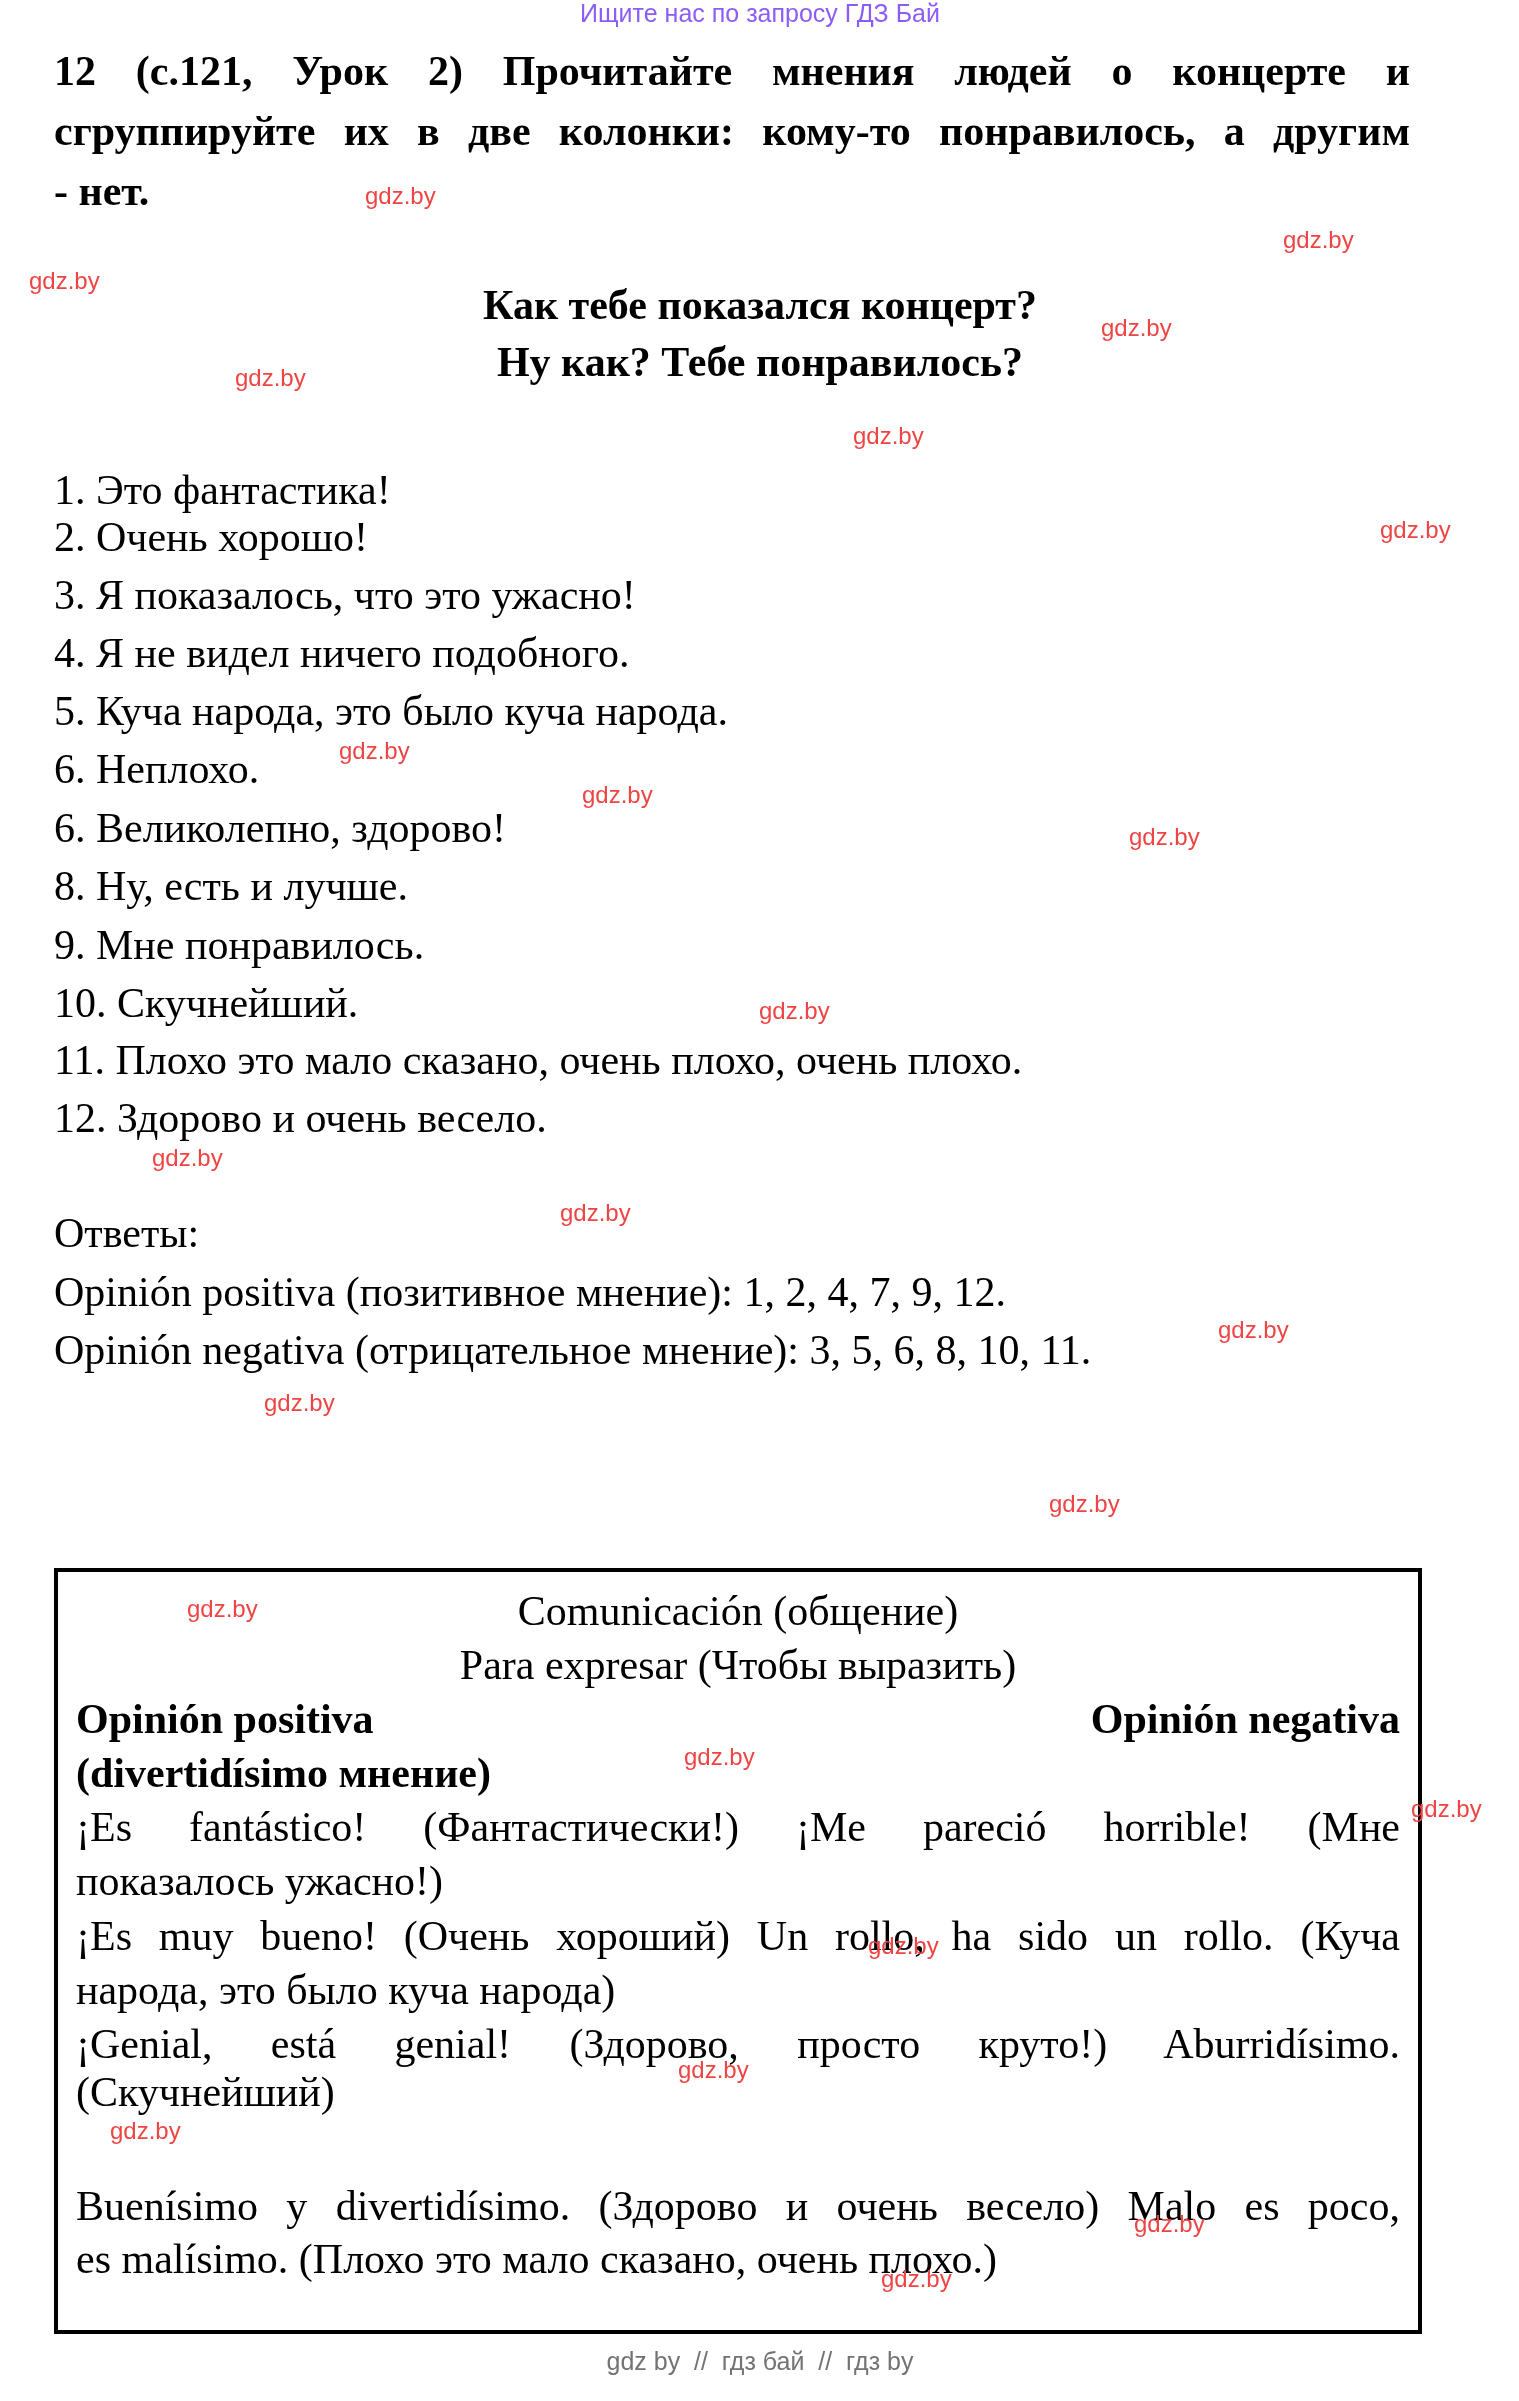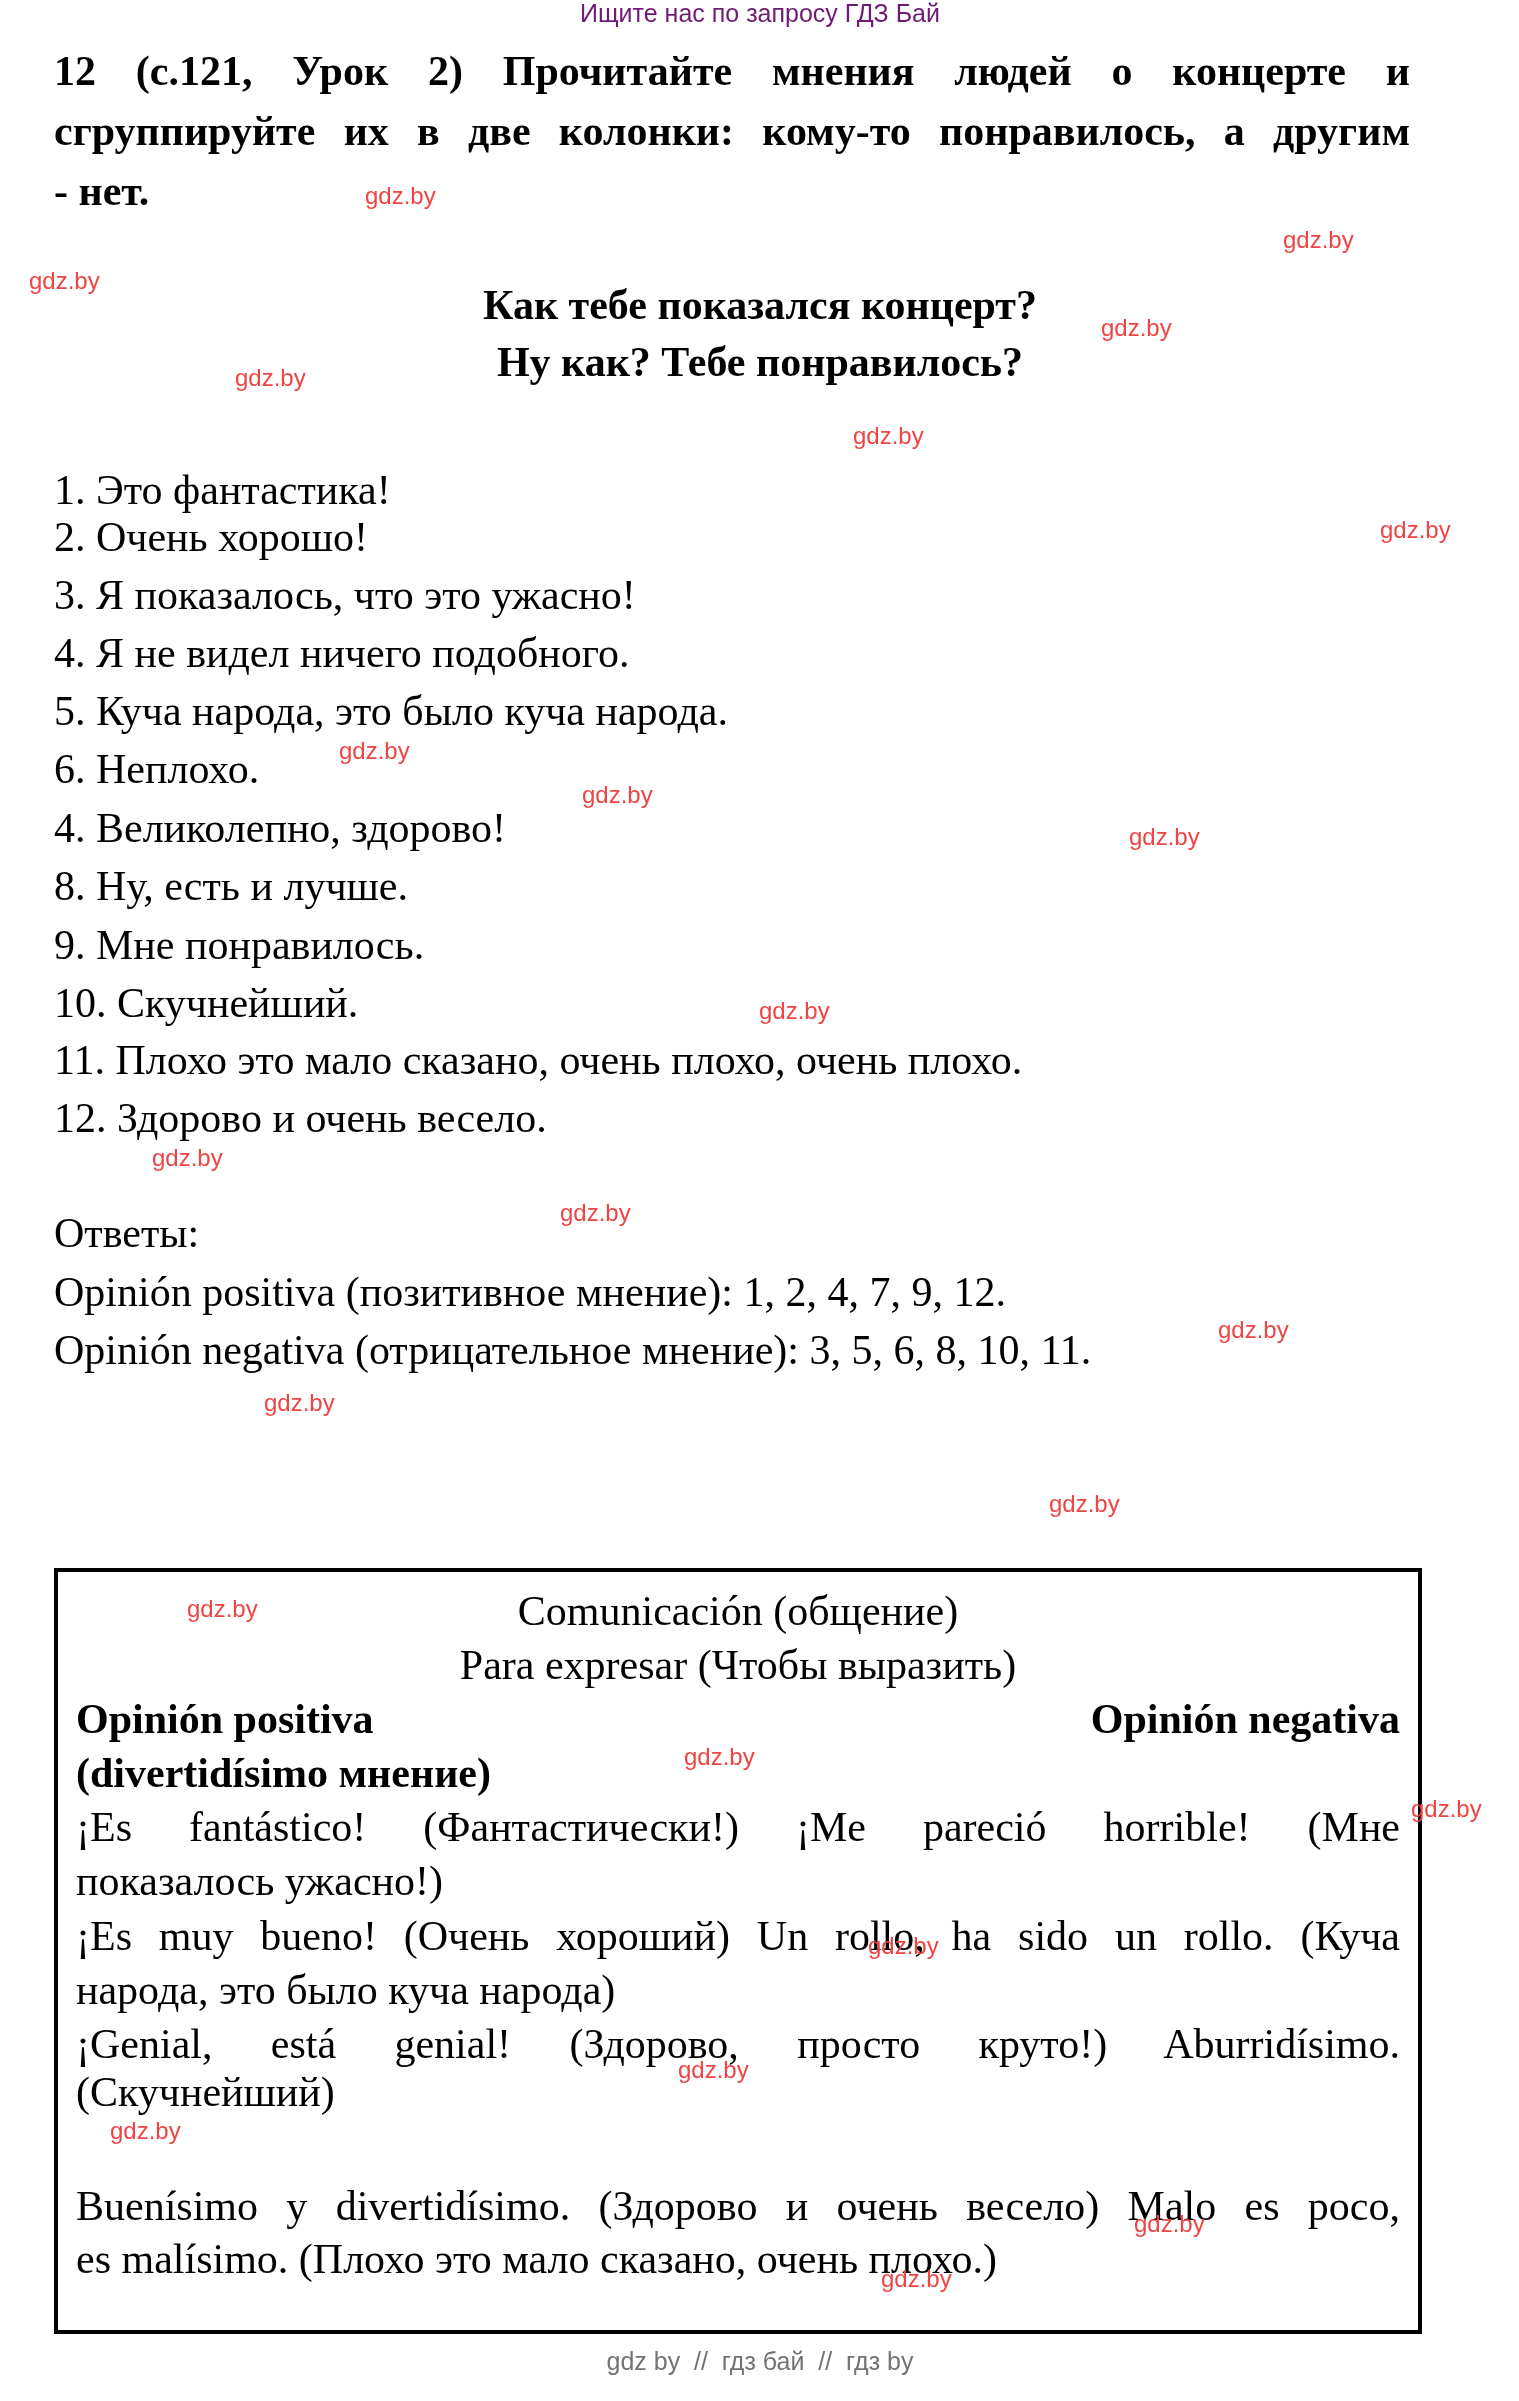--- a/index.html
+++ b/index.html
@@ -18,39 +18,39 @@
   .box-title { position:absolute; left:0; right:0; text-align:center; font-weight:normal; font-size:42px; line-height:49px; }
   .box-sub { position:absolute; left:0; right:0; text-align:center; font-size:42px; line-height:49px; }
   .box-line { position:absolute; left:0; right:0; font-size:42px; line-height:49px; text-align:justify; text-align-last:justify; white-space:nowrap; }
   .box-line.left { text-align-last:left; }
   .bold { font-weight:bold; }
   .jrow { display:flex; justify-content:space-between; }
 </style>
 </head>
 <body>
 
-<div class="abs banner" style="color:#701a75;">Ищите нас по запросу ГДЗ Бай</div>
+<div class="abs banner" style="color:#8b5cf6;">Ищите нас по запросу ГДЗ Бай</div>
 
 <div class="abs task" style="top:42px;">
   <span class="line">12 (с.121, Урок 2) Прочитайте мнения людей о концерте и</span>
   <span class="line">сгруппируйте их в две колонки: кому-то понравилось, а другим</span>
   <span class="line last">- нет.</span>
 </div>
 
 <div class="abs qhead" style="top:276px;">Как тебе показался концерт?</div>
 <div class="abs qhead" style="top:333px;">Ну как? Тебе понравилось?</div>
 
 <div>
   <div class="abs list-item" style="top:466px;">1. Это фантастика!</div>
   <div class="abs list-item" style="top:513px;">2. Очень хорошо!</div>
   <div class="abs list-item" style="top:571px;">3. Я показалось, что это ужасно!</div>
   <div class="abs list-item" style="top:629px;">4. Я не видел ничего подобного.</div>
   <div class="abs list-item" style="top:687px;">5. Куча народа, это было куча народа.</div>
   <div class="abs list-item" style="top:745px;">6. Неплохо.</div>
-  <div class="abs list-item" style="top:804px;">4. Великолепно, здорово!</div>
+  <div class="abs list-item" style="top:804px;">6. Великолепно, здорово!</div>
   <div class="abs list-item" style="top:862px;">8. Ну, есть и лучше.</div>
   <div class="abs list-item" style="top:921px;">9. Мне понравилось.</div>
   <div class="abs list-item" style="top:979px;">10. Скучнейший.</div>
   <div class="abs list-item" style="top:1036px;">11. Плохо это мало сказано, очень плохо, очень плохо.</div>
   <div class="abs list-item" style="top:1094px;">12. Здорово и очень весело.</div>
 </div>
 
 <div class="abs list-item" style="top:1209px;">Ответы:</div>
 <div class="abs list-item" style="top:1268px;">Opinión positiva (позитивное мнение): 1, 2, 4, 7, 9, 12.</div>
 <div class="abs list-item" style="top:1326px;">Opinión negativa (отрицательное мнение): 3, 5, 6, 8, 10, 11.</div>

